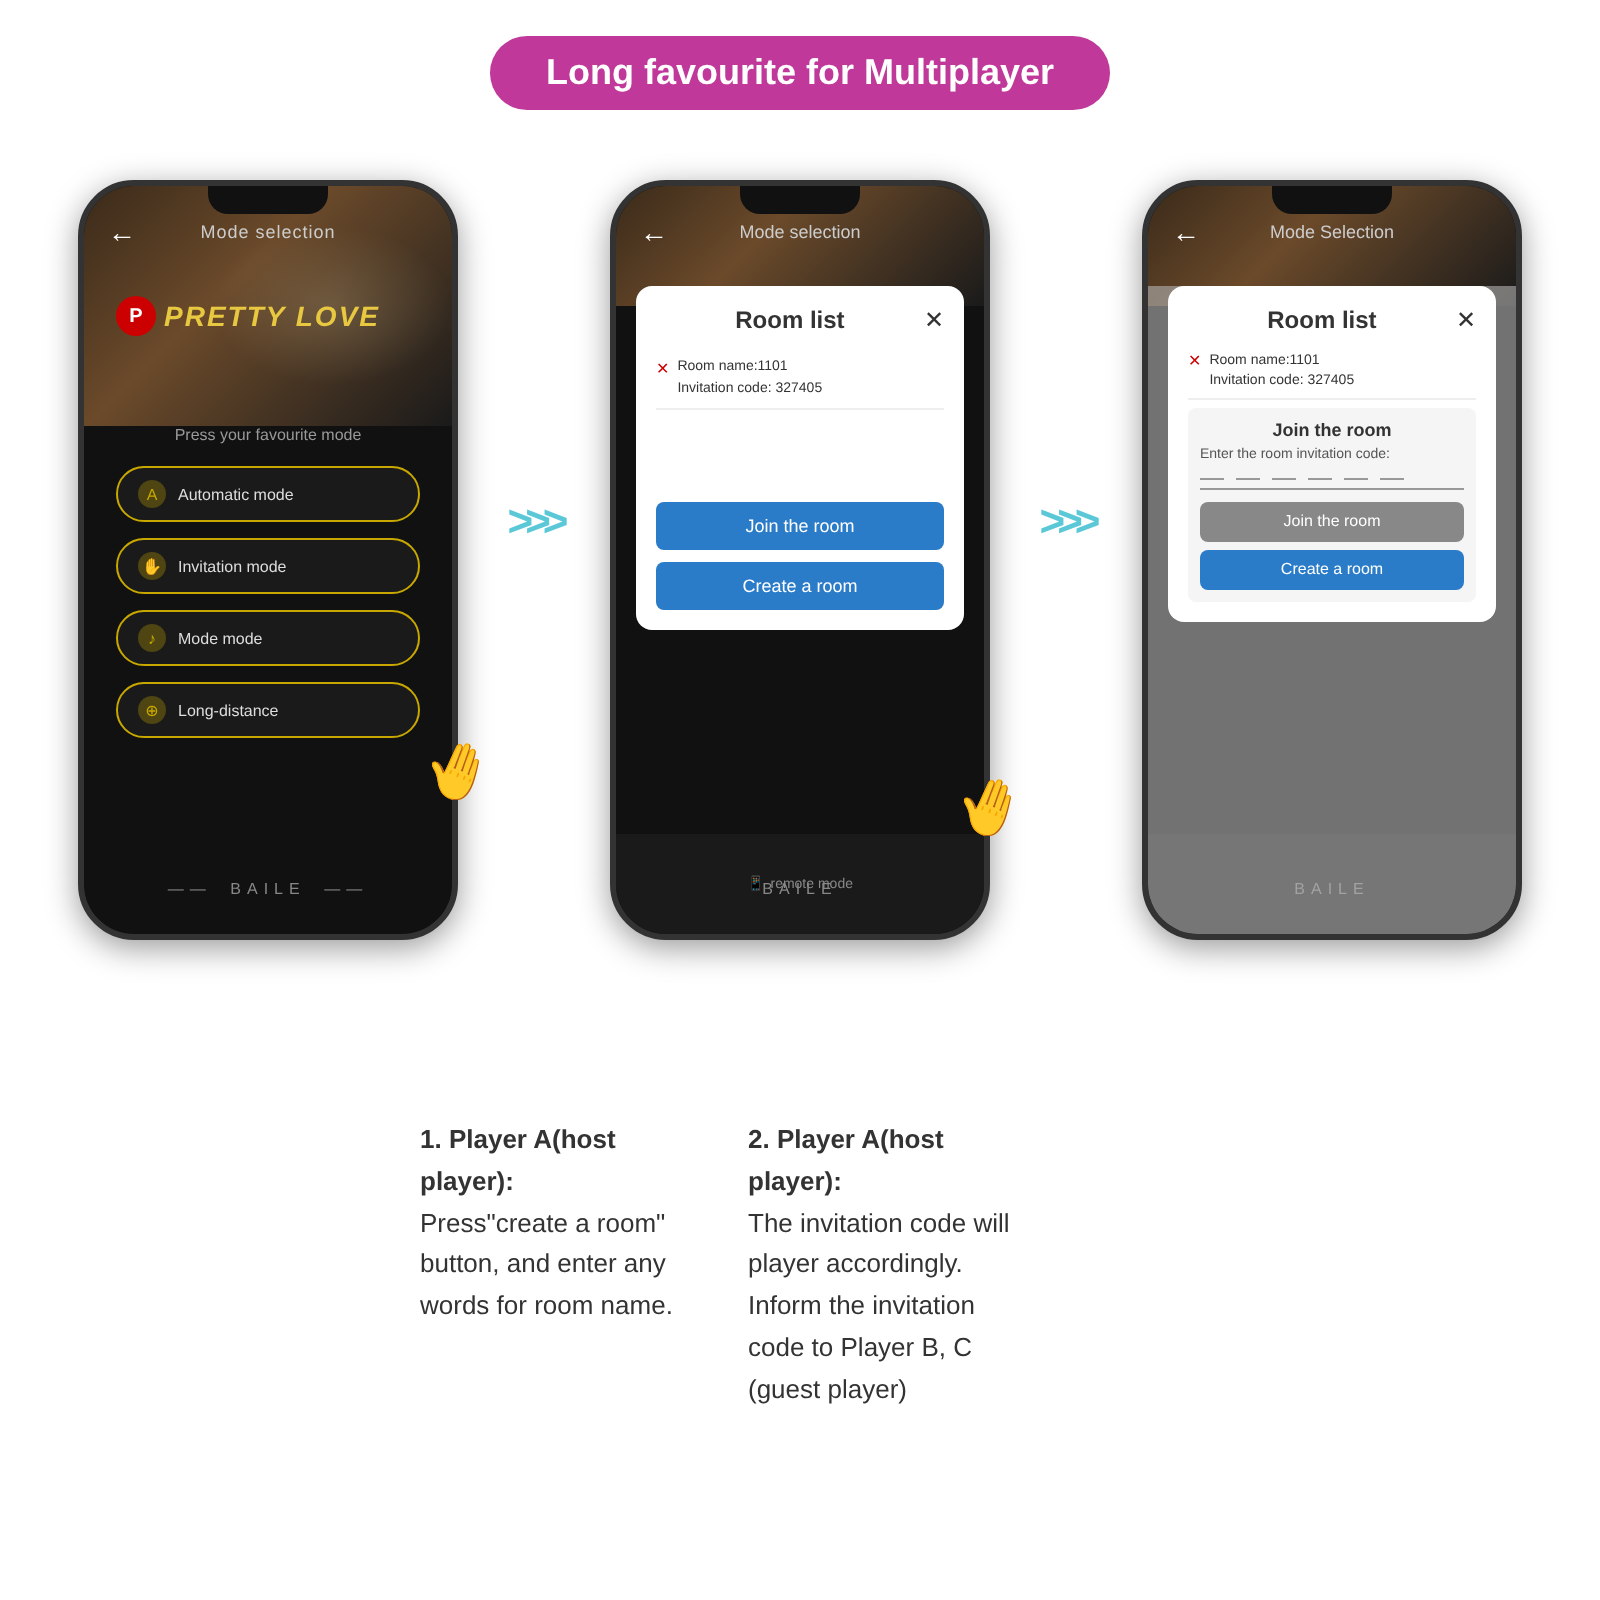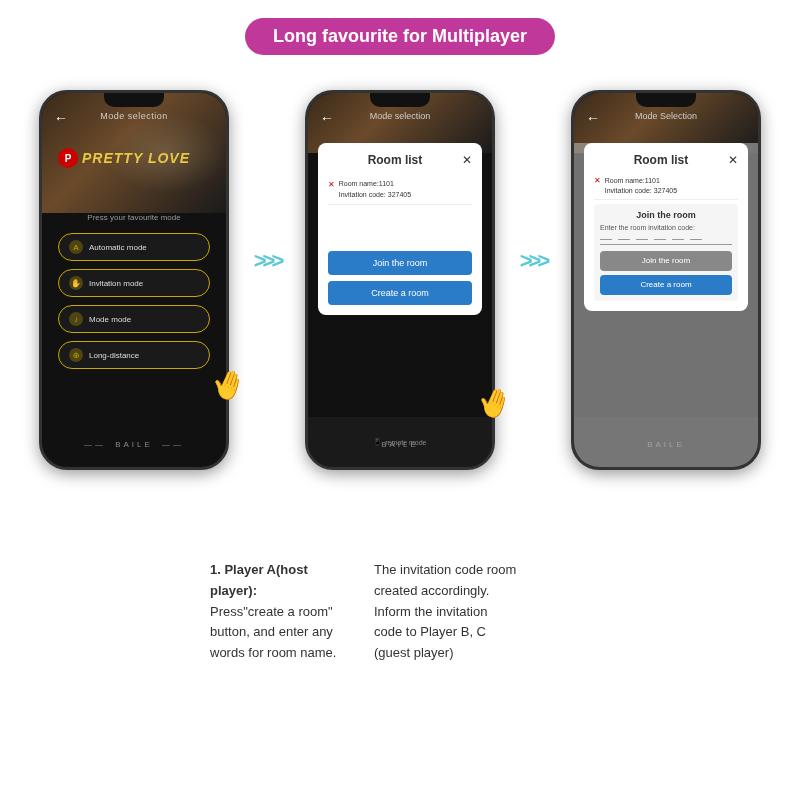--- a/index.html
+++ b/index.html
@@ -743,15 +743,16 @@
   </div>
 
 </div>
 
 <div class="bottom-text">
   <div class="text-col">
     <p><strong>1. Player A(host player):</strong></p>
     <p>Press"create a room" button, and enter any words for room name.</p>
   </div>
   <div class="text-col">
-    <p>The invitation code room created accordingly. Inform the invitation code to Player B, C (guest player)</p>
+    <p><strong>2. Player A(host player):</strong></p>
+    <p>The invitation code will player accordingly. Inform the invitation code to Player B, C (guest player)</p>
   </div>
 </div>
 
 </body></html>

